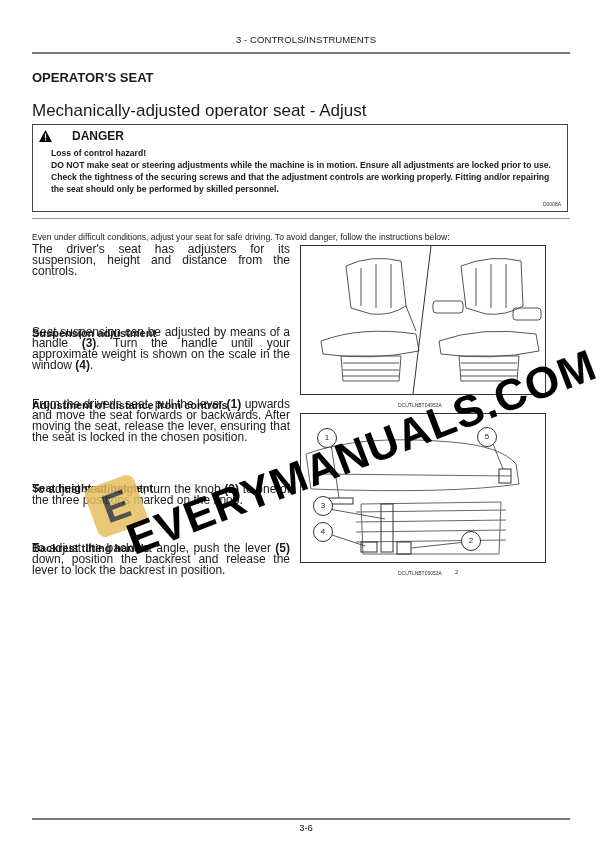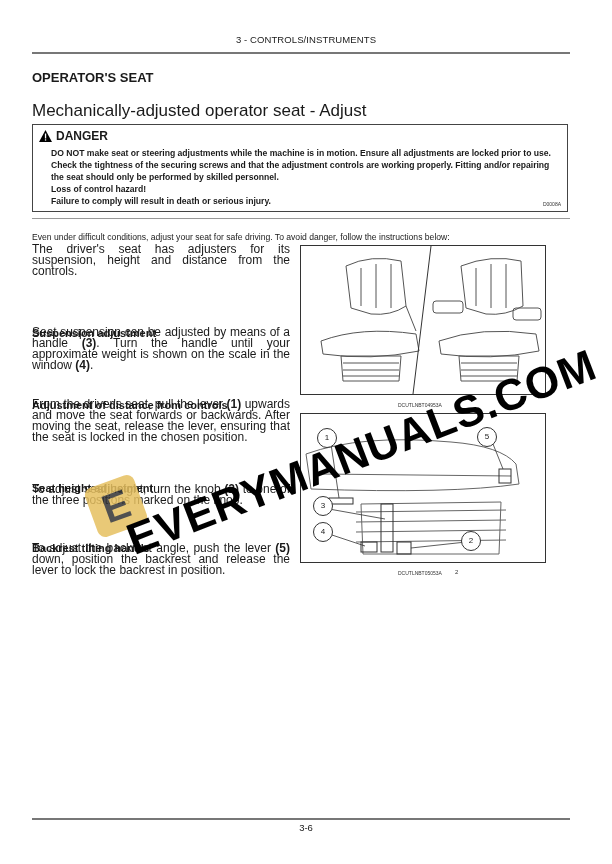--- a/index.html
+++ b/index.html
@@ -4,21 +4,21 @@
 <style>
   html, body { margin:0; padding:0; background:#ffffff; }
   body { width:612px; height:864px; position:relative; overflow:hidden;
          font-family:"Liberation Sans", sans-serif; color:#1a1a1a; }
   .abs { position:absolute; }
   .running-header { top:34px; left:0; width:612px; text-align:center; font-size:9.5px; letter-spacing:0.1px; }
   .hr { left:32px; width:538px; height:2px; background:#777; }
   .section-title { top:70px; left:32px; font-size:13px; font-weight:bold; }
   .topic-title { top:101px; left:32px; font-size:17px; }
   .danger-box { top:124px; left:32px; width:536px; height:88px; border:1px solid #444; box-sizing:border-box; }
-  .danger-head { position:absolute; top:4px; left:6px; font-size:12px; font-weight:bold; display:flex; align-items:center; gap:4px; }
+  .danger-head { position:absolute; top:4px; left:6px; font-size:12px; font-weight:bold; display:flex; align-items:center; gap:20px; }
   .danger-body { position:absolute; top:22px; left:18px; width:510px; font-size:8.6px; font-weight:bold; line-height:12px; }
   .danger-code { position:absolute; right:6px; bottom:4px; font-size:5px; color:#333; }
   .intro { top:232px; left:32px; width:540px; font-size:8.6px; line-height:11px; }
   .col { left:32px; width:258px; font-size:12px; line-height:11px; text-align:justify; }
   .sub { left:32px; font-size:11px; font-weight:bold;margin-top:22px; }
   b { font-weight:bold; }
   .fig { border:1px solid #333; box-sizing:border-box; background:#fff; }
   .fig-caption { font-size:5px; color:#333; }
   .callout { position:absolute; width:18px; height:18px; border:1px solid #333; border-radius:50%; background:#fff;
              font-size:8px; text-align:center; line-height:18px; }
@@ -40,23 +40,22 @@
 <div class="abs danger-box">
   <div class="danger-head">
     <svg width="13" height="12" viewBox="0 0 13 12">
       <polygon points="6.5,0 13,12 0,12" fill="#000"></polygon>
       <rect x="5.9" y="3.5" width="1.3" height="5" fill="#fff"></rect>
       <rect x="5.9" y="9.3" width="1.3" height="1.3" fill="#fff"></rect>
     </svg>
     <span>DANGER</span>
   </div>
   <div class="danger-body">
+    <div>Loss of control hazard!</div>
     <div>DO NOT make seat or steering adjustments while the machine is in motion.  Ensure all adjustments are locked prior to use. Check the tightness of the securing screws and that the adjustment controls are working properly. Fitting and/or repairing the seat should only be performed by skilled personnel.</div>
-    <div>Loss of control hazard!</div>
-    <div>Failure to comply will result in death or serious injury.</div>
   </div>
   <div class="danger-code">D0008A</div>
 </div>
 
 <div class="abs hr" style="top:218px;height:1px;background:#999"></div>
 
 <div class="abs intro">Even under difficult conditions, adjust your seat for safe driving.  To avoid danger, follow the instructions below:</div>
 
 <div class="abs col" style="top:244px">
   <div>The driver's seat has adjusters for its suspension, height and distance from the controls.</div>

